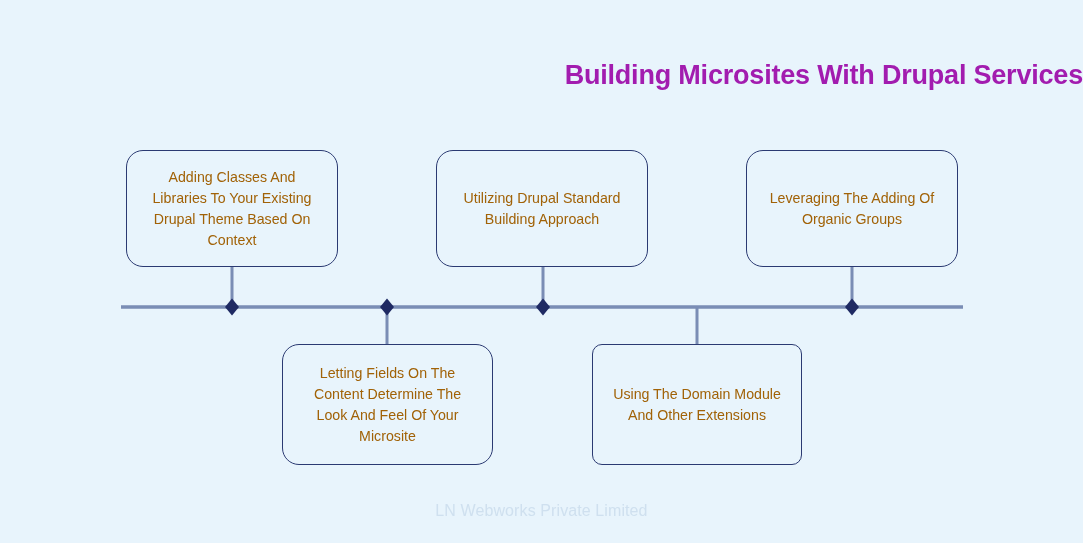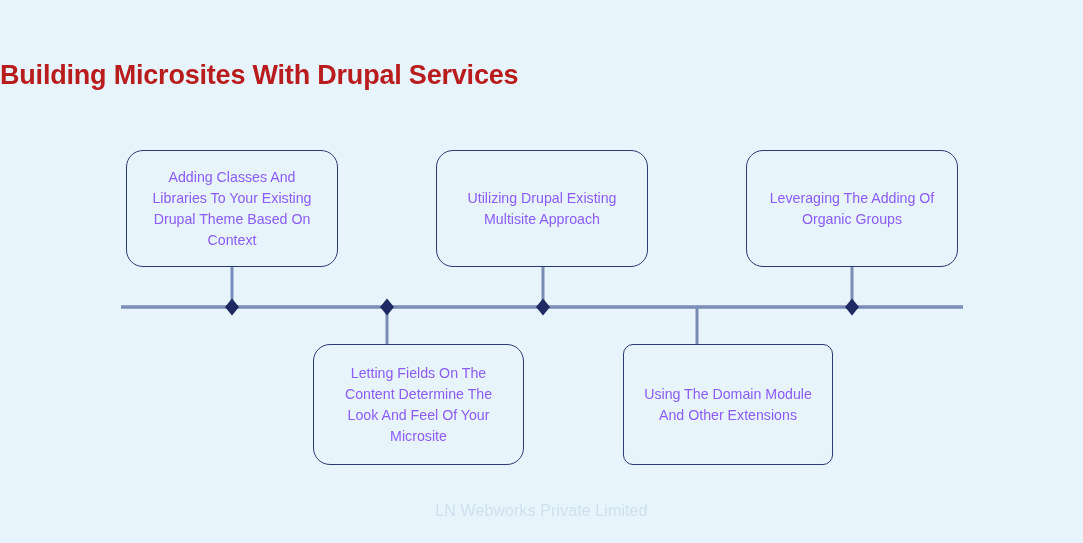--- a/index.html
+++ b/index.html
@@ -23,25 +23,25 @@
     height: 543px;
     background: #e8f4fc;
   }
 
   
   .title {
     position: absolute;
     left: 0;
     top: 58px;
     width: 1083px;
-    text-align: left;
+    text-align: right;
     font-size: 27px;
     font-weight: bold;
     letter-spacing: -0.2px;
-    color: #b91c1c;
+    color: #a21caf;
     line-height: 34px;
     white-space: nowrap;
   }
 
   
   .timeline-layer {
     position: absolute;
     left: 0;
     top: 0;
     width: 1083px;
@@ -58,32 +58,32 @@
     display: flex;
     align-items: center;
     justify-content: center;
     padding: 6px 14px;
   }
 
   .node-label {
     text-align: center;
     font-size: 14.2px;
     line-height: 21px;
-    color: #8b5cf6;
+    color: #a16207;
     font-weight: 400;
   }
 
   
   .node.top   { top: 150px; height: 117px; }
   .node.n0    { left: 126px; width: 212px; }
   .node.n1    { left: 436px; width: 212px; }
   .node.n2    { left: 746px; width: 212px; }
 
   
-  .node.bottom { top: 344px; height: 121px; margin-left: 31px; }
+  .node.bottom { top: 344px; height: 121px; }
   .node.n3     { left: 282px; width: 211px; }
   .node.n4     { left: 592px; width: 210px; border-radius: 10px; }
 
   
   .footer {
     position: absolute;
     left: 0;
     top: 500px;
     width: 1083px;
     text-align: center;
@@ -115,21 +115,21 @@
     <polygon points="387,298.5 394,307 387,315.5 380,307" fill="#1f2a63"></polygon>
     <polygon points="543,298.5 550,307 543,315.5 536,307" fill="#1f2a63"></polygon>
     <polygon points="852,298.5 859,307 852,315.5 845,307" fill="#1f2a63"></polygon>
   </svg>
 
   <div class="node top n0">
     <span class="node-label">Adding Classes And Libraries To Your Existing Drupal Theme Based On Context</span>
   </div>
 
   <div class="node top n1">
-    <span class="node-label">Utilizing Drupal Existing Multisite Approach</span>
+    <span class="node-label">Utilizing Drupal Standard Building Approach</span>
   </div>
 
   <div class="node top n2">
     <span class="node-label">Leveraging The Adding Of Organic Groups</span>
   </div>
 
   <div class="node bottom n3">
     <span class="node-label">Letting Fields On The Content Determine The Look And Feel Of Your Microsite</span>
   </div>
 

